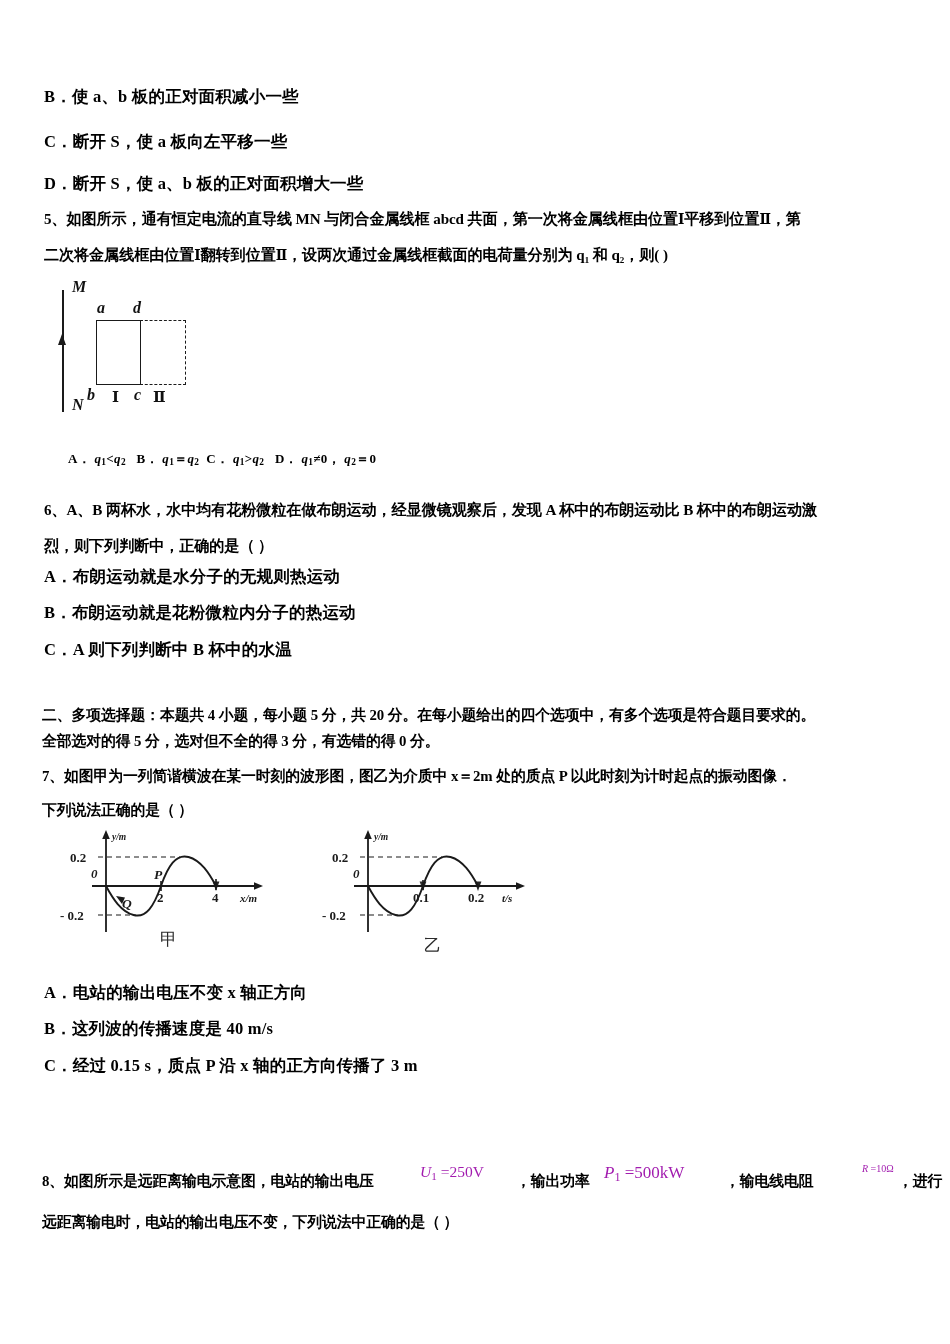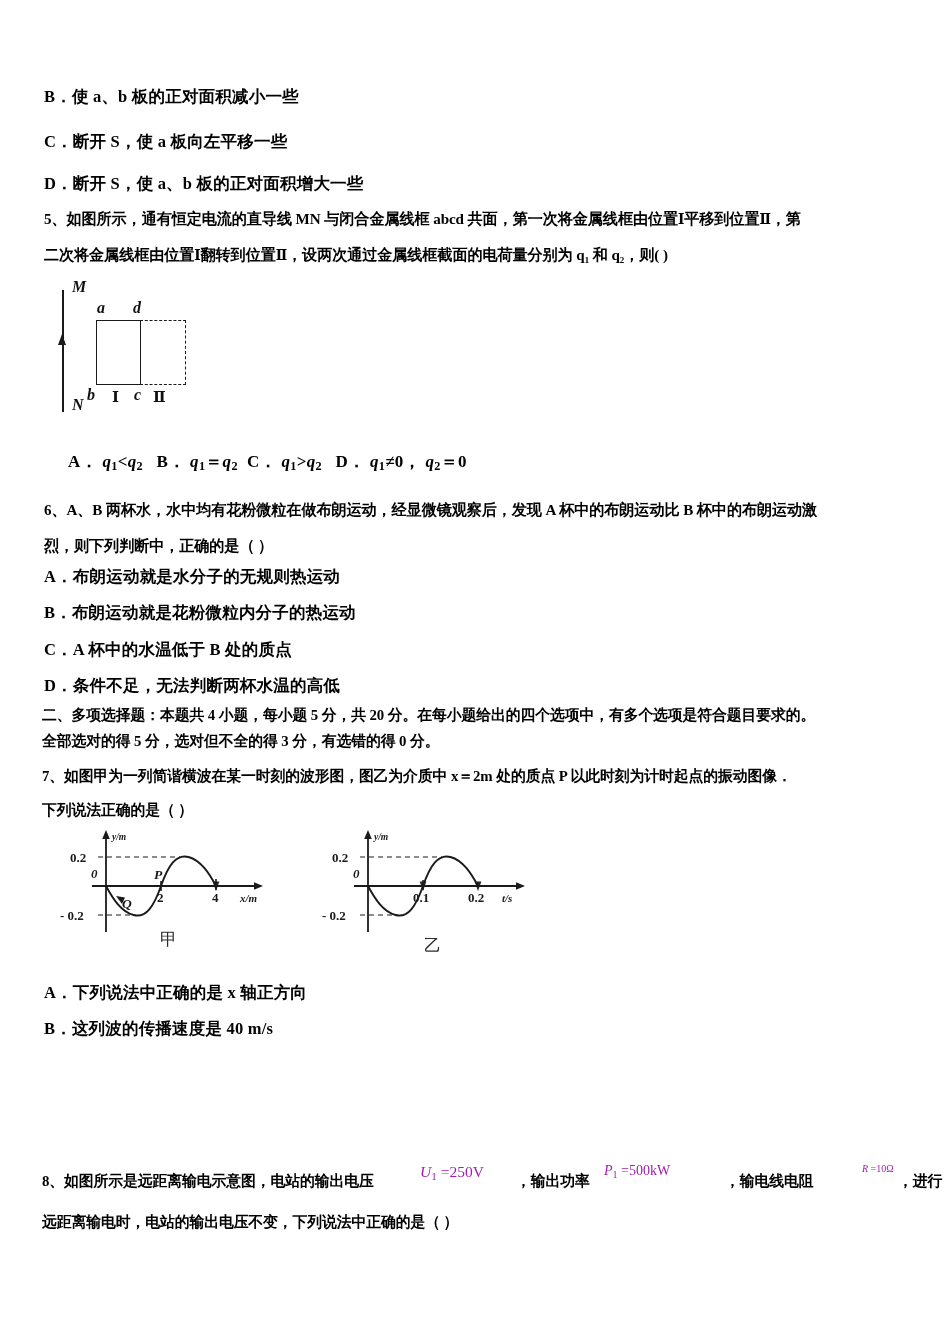--- a/index.html
+++ b/index.html
@@ -37,21 +37,21 @@
     white-space: nowrap;
     letter-spacing: -0.1px;
   }
   .narrow {
     font-stretch: condensed;
     transform: scaleX(0.97);
     transform-origin: left center;
   }
   .opt {
     position: absolute;
-    font-size: 17px;
+    font-size: 13px;
     font-weight: bold;
     white-space: nowrap;
   }
   i.var {
     font-style: italic;
     font-family: "Liberation Serif", "DejaVu Serif", serif;
   }
   .sub-up {
     font-size: 0.72em;
     vertical-align: -0.25em;
@@ -172,24 +172,21 @@
   <div class="body-line narrow" style="left:44px; top:500px; font-size:15.6px;">6、A、B 两杯水，水中均有花粉微粒在做布朗运动，经显微镜观察后，发现 A 杯中的布朗运动比 B 杯中的布朗运动激</div>
   <div class="body-line narrow" style="left:44px; top:536px; font-size:15.6px;">烈，则下列判断中，正确的是（      ）</div>
 
   <div class="qline" style="left:44px; top:566px;">
     <span>A．</span><span>布朗运动就是水分子的无规则热运动</span>
   </div>
   <div class="qline" style="left:44px; top:602px;">
     <span>B．</span><span>布朗运动就是花粉微粒内分子的热运动</span>
   </div>
   <div class="qline" style="left:44px; top:639px;">
-    <span>C．</span><span>A 杯中的水温低于 B 处的质点</span>
-  </div>
-  <div class="qline" style="left:44px; top:675px;">
-    <span>D．</span><span>条件不足，无法判断两杯水温的高低</span>
+    <span>C．</span><span>A 则下列判断中 B 杯中的水温</span>
   </div>
 
   <div class="body-line narrow" style="left:42px; top:705px; font-size:15.3px;">二、多项选择题：本题共 4 小题，每小题 5 分，共 20 分。在每小题给出的四个选项中，有多个选项是符合题目要求的。</div>
   <div class="body-line narrow" style="left:42px; top:731px; font-size:15.3px;">全部选对的得 5 分，选对但不全的得 3 分，有选错的得 0 分。</div>
 
   <div class="body-line narrow" style="left:42px; top:766px; font-size:15.3px;">7、如图甲为一列简谐横波在某一时刻的波形图，图乙为介质中 x＝2m 处的质点 P 以此时刻为计时起点的振动图像．</div>
   <div class="body-line narrow" style="left:42px; top:800px; font-size:15.3px;">下列说法正确的是（     ）</div>
 
   <div class="graph" style="left:58px; top:828px;">
     <svg width="230" height="112" viewBox="0 0 230 112">
@@ -248,30 +245,33 @@
       <text x="12" y="34" font-family="Liberation Serif, serif" font-size="13" font-weight="bold" fill="#1a1a1a">0.2</text>
       <text x="2" y="92" font-family="Liberation Serif, serif" font-size="13" font-weight="bold" fill="#1a1a1a">- 0.2</text>
       <text x="93" y="74" font-family="Liberation Serif, serif" font-size="13" font-weight="bold" fill="#1a1a1a">0.1</text>
       <text x="148" y="74" font-family="Liberation Serif, serif" font-size="13" font-weight="bold" fill="#1a1a1a">0.2</text>
       <text x="182" y="74" font-family="Liberation Serif, serif" font-size="11" font-style="italic" font-weight="bold" fill="#1a1a1a">t/s</text>
     </svg>
   </div>
   <div class="graph-caption" style="left:424px; top:934px;">乙</div>
 
   <div class="qline" style="left:44px; top:982px;">
-    <span>A．</span><span>下列说法中正确的是 x 轴正方向</span>
+    <span>A．</span><span>电站的输出电压不变 x 轴正方向</span>
   </div>
   <div class="qline" style="left:44px; top:1018px;">
     <span>B．</span><span>这列波的传播速度是 40 m/s</span>
+  </div>
+  <div class="qline" style="left:44px; top:1055px;">
+    <span>C．</span><span>经过 0.15 s，质点 P 沿 x 轴的正方向传播了 3 m</span>
   </div>
 
   <div style="position:absolute; left:42px; top:1163px; width:890px; height:40px;">
     <span class="body-line narrow" style="left:0px; top:8px; font-size:15.3px;">8、如图所示是远距离输电示意图，电站的输出电压</span>
     <span class="formula" style="left:378px; top:0px; font-size:15.5px;"><i>U</i><span class="sub-up">1</span> =250V</span>
     <span class="body-line narrow" style="left:474px; top:8px; font-size:15.3px;">，输出功率</span>
-    <span class="formula" style="left:562px; top:0px; font-size:14px;"><i>P</i><span class="sub-up">1</span> =500kW</span>
+    <span class="formula" style="left:562px; top:0px; font-size:17px;"><i>P</i><span class="sub-up">1</span> =500kW</span>
     <span class="body-line narrow" style="left:683px; top:8px; font-size:15.3px;">，输电线电阻</span>
     <span class="formula" style="left:820px; top:0px; font-size:10px;"><i>R</i> =10Ω</span>
     <span class="body-line narrow" style="left:856px; top:8px; font-size:15.3px;">，进行</span>
   </div>
   <div class="body-line narrow" style="left:42px; top:1212px; font-size:15.3px;">远距离输电时，电站的输出电压不变，下列说法中正确的是（      ）</div>
 
 </div>
 
 </body></html>

